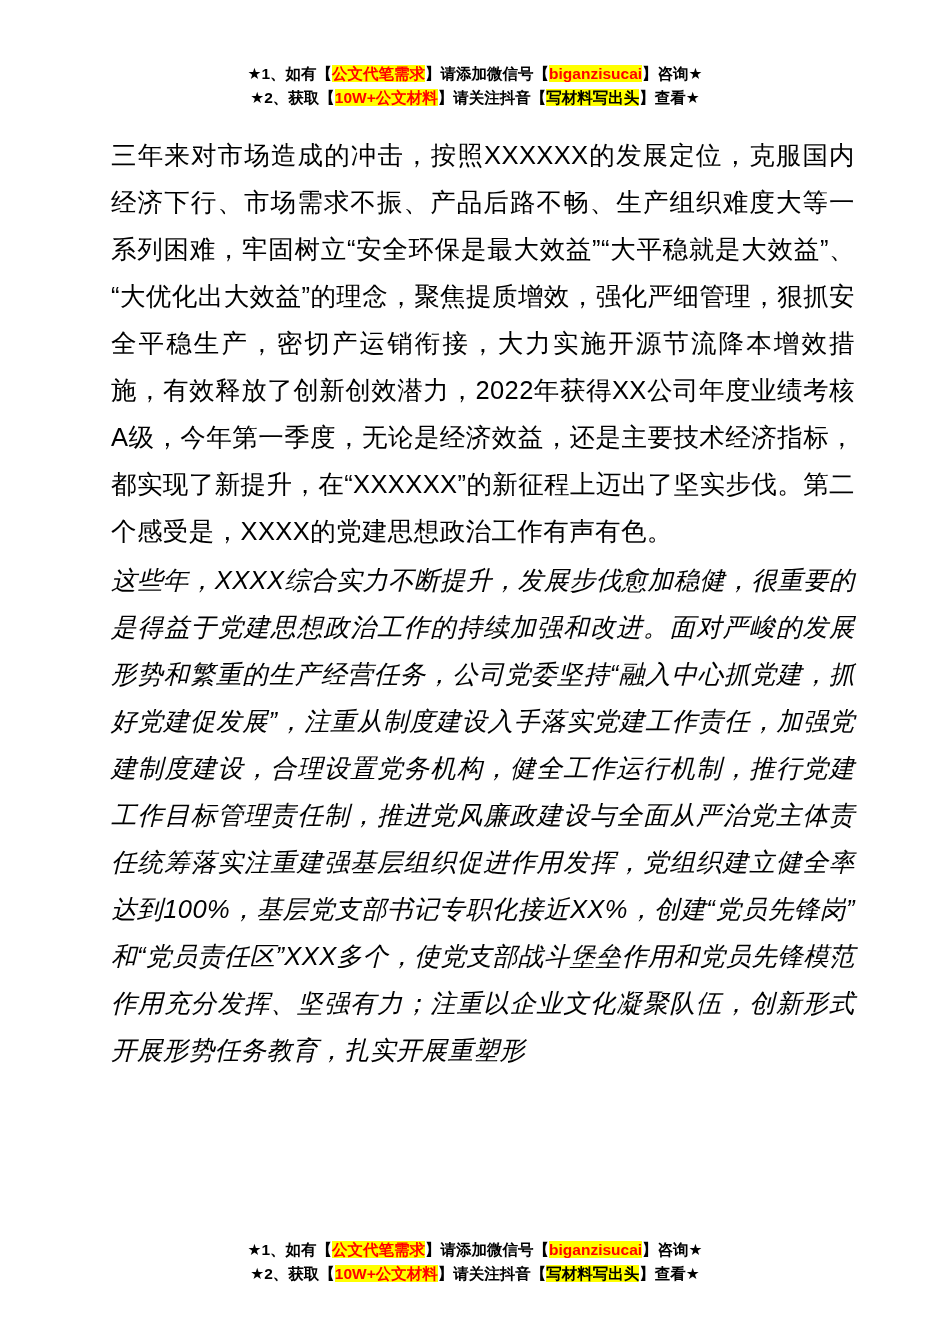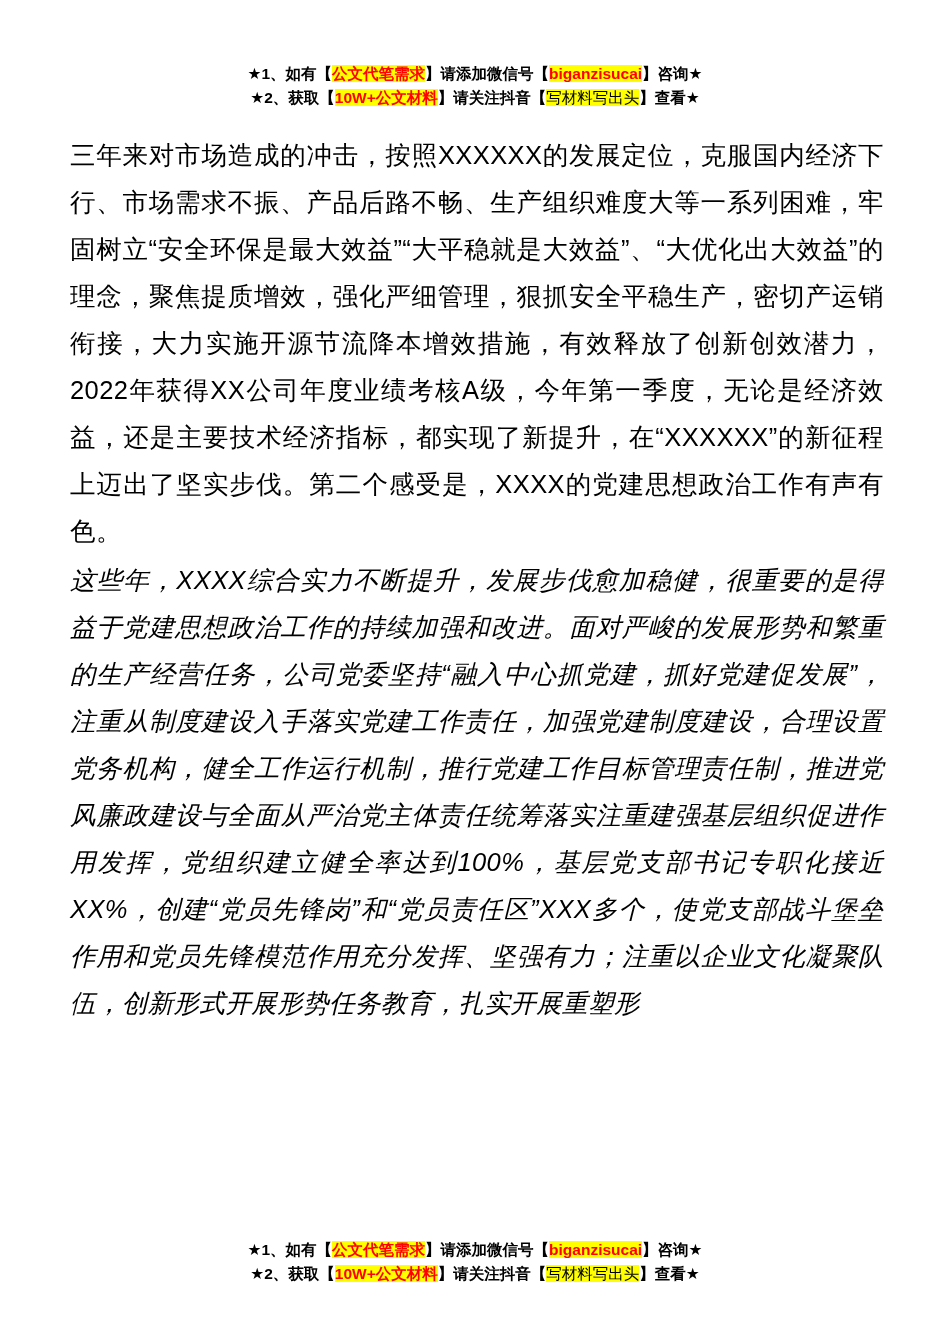--- a/index.html
+++ b/index.html
@@ -12,21 +12,21 @@
     height: 1344px;
     font-family: "Liberation Sans", "DejaVu Sans", sans-serif;
     color: #000000;
     position: relative;
     overflow: hidden;
   }
   .page {
     width: 950px;
     height: 1344px;
     box-sizing: border-box;
-    padding: 0 66px;
+    padding: 0 95px;
     position: relative;
   }
 
   
   .banner {
     text-align: center;
     font-size: 15.5px;
     font-weight: bold;
     line-height: 1.55;
     letter-spacing: 0px;
@@ -45,37 +45,37 @@
     display: block;
   }
   .hl-red {
     background: #ffff00;
     color: #ff0000;
     font-weight: bold;
   }
   .hl-black {
     background: #ffff00;
     color: #000000;
-    font-weight: normal;
+    font-weight: bold;
   }
   .star {
     color: #000000;
   }
 
   
   .doc-body {
     margin-top: 22px;
     font-size: 25.5px;
     line-height: 47px;
     text-align: justify;
     text-justify: inter-ideograph;
     letter-spacing: 0.4px;
   }
   .doc-body p {
-    margin: 0 0 2px 4px;
+    margin: 0 0 2px 16px;
     text-indent: 0;
   }
   .para-indent {
     text-indent: 0;
     font-style: italic;
   }
 </style>
 </head>
 <body>
 

